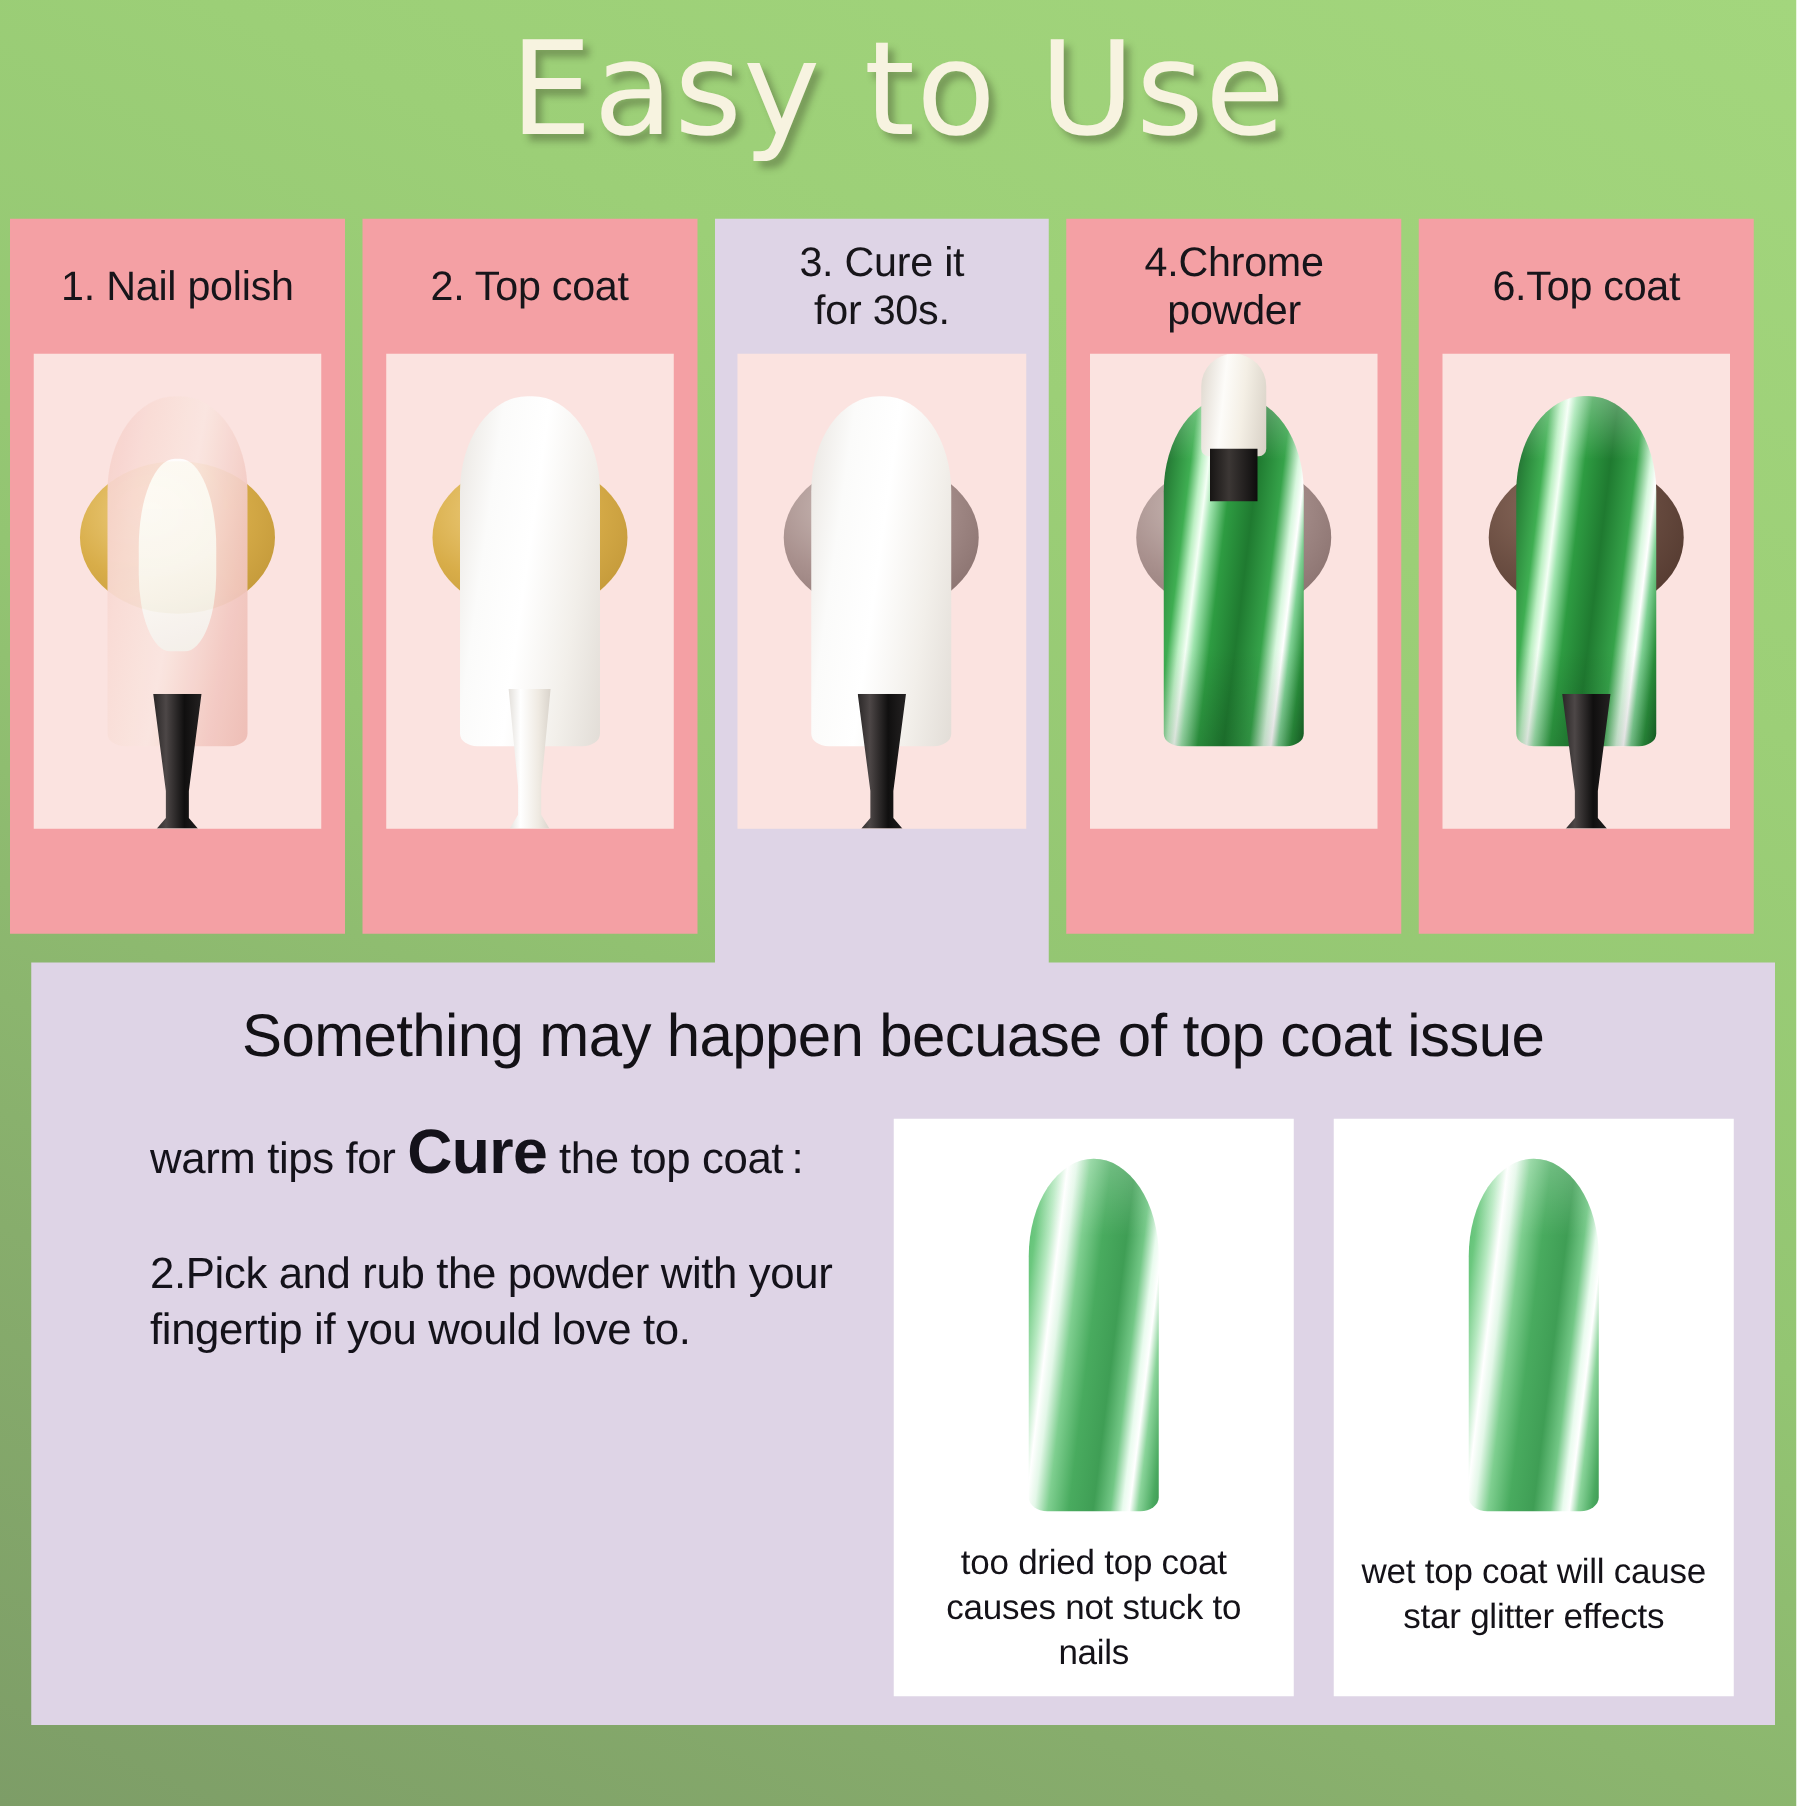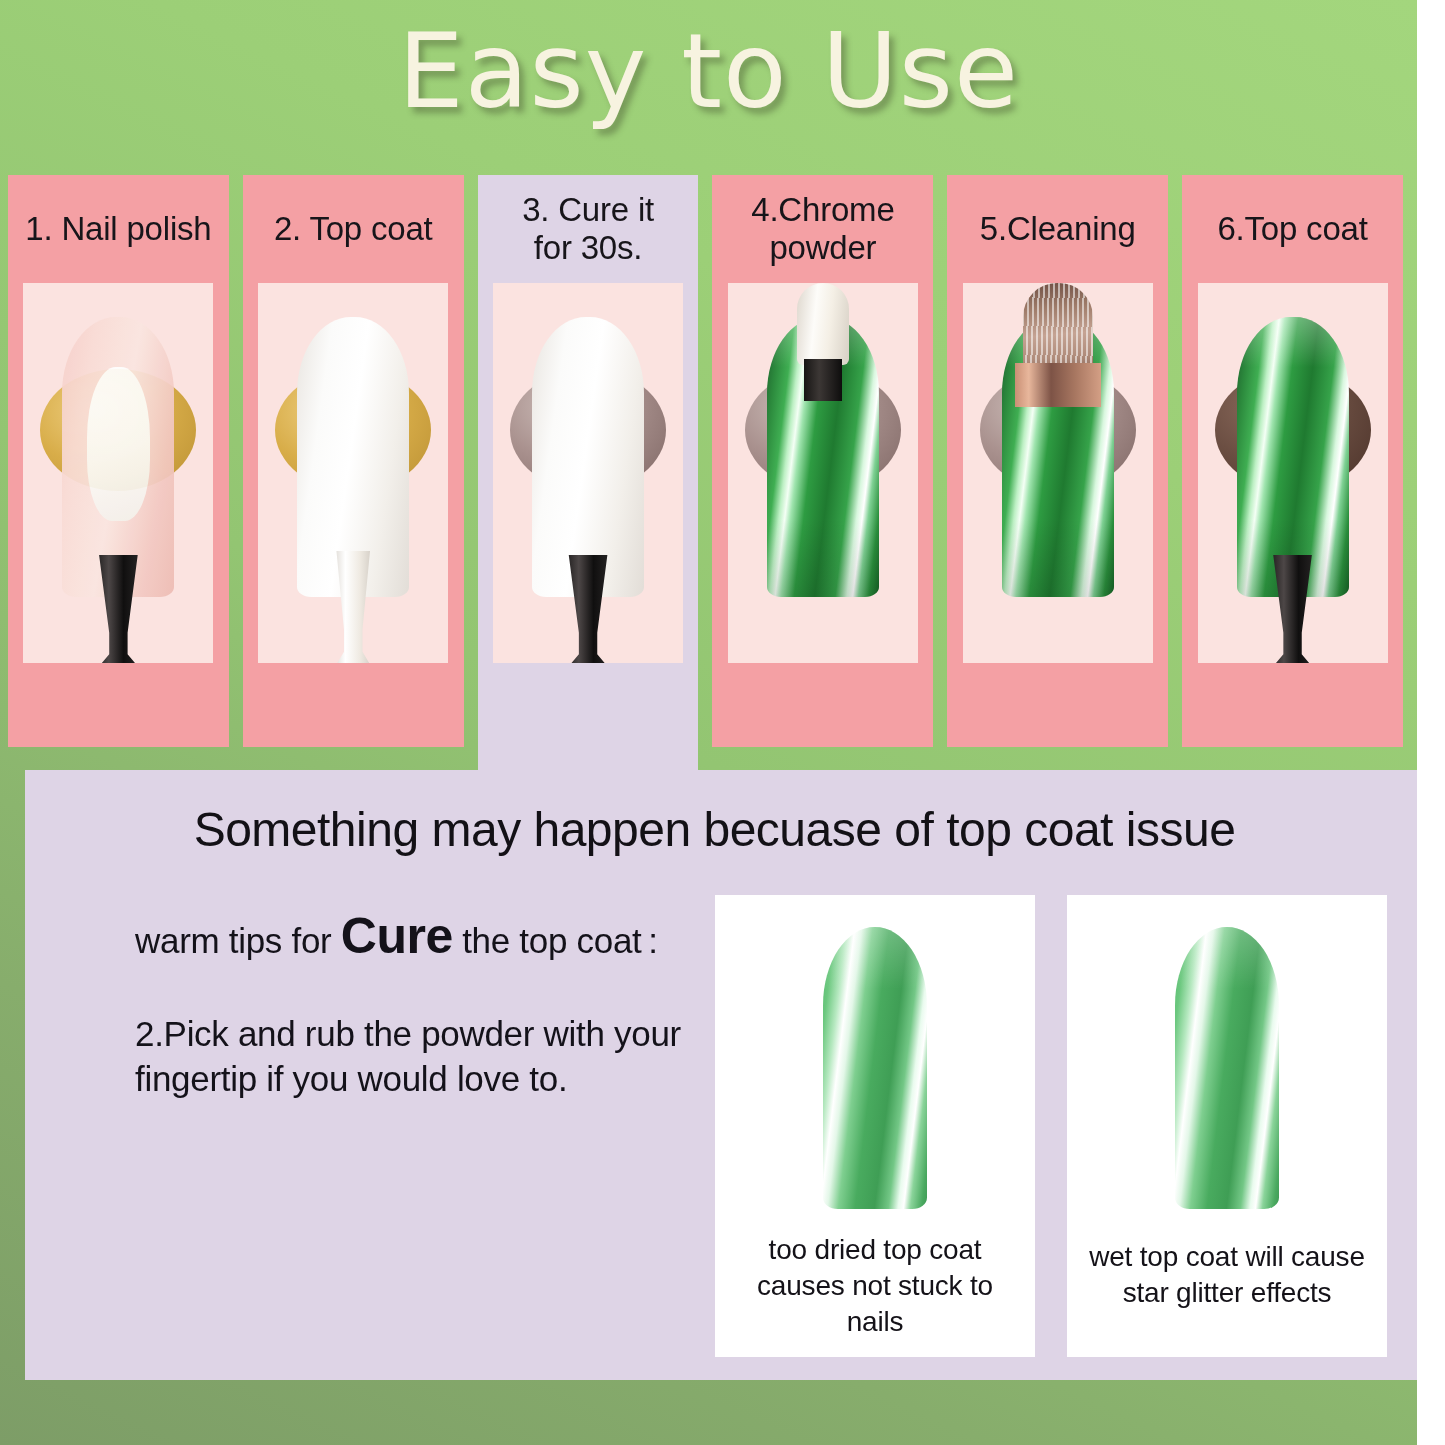--- a/index.html
+++ b/index.html
@@ -5,20 +5,21 @@
   html,body{margin:0;padding:0;}
   body{
     width:1445px;height:1445px;
     font-family:"Liberation Sans","DejaVu Sans",sans-serif;
     overflow:hidden;
   }
   #poster{
     position:relative;width:1417px;height:1445px;
     background:linear-gradient(205deg,#a3d67d 0%, #9ccf77 28%, #93c572 52%, #87ad6c 78%, #7d9d67 100%);
     overflow:hidden;
+    padding-left:20px;
   }
 
   
   .title{
     position:absolute;top:14px;left:0;width:100%;
     text-align:center;
     font-family:"DejaVu Sans","Liberation Sans",sans-serif;
     font-size:104px;font-weight:400;letter-spacing:1px;
     color:#f7f3e0;
     text-shadow:5px 6px 6px rgba(60,70,40,.40);
@@ -167,21 +168,21 @@
     line-height:1.1;
   }
   .panel-body{
     display:flex;margin-top:32px;padding:0 28px 0 40px;box-sizing:border-box;
     height:474px;
   }
   .tips{
     width:650px;flex:0 0 650px;padding-left:55px;box-sizing:border-box;
     color:#14121a;
   }
-  .tips p{margin:15px;font-size:35px;line-height:1.28;letter-spacing:-.3px;}
+  .tips p{margin:0;font-size:35px;line-height:1.28;letter-spacing:-.3px;}
   .tips .p-warm{margin-bottom:44px;}
   .tips .p-warm .cure{font-size:50px;font-weight:bold;letter-spacing:-.5px;}
   .tips .p-1{margin-bottom:40px;}
 
   .cards{
     flex:1 1 auto;display:flex;gap:32px;justify-content:flex-start;
     padding-top:6px;
   }
   .card{
     width:320px;background:#ffffff;
@@ -241,31 +242,20 @@
       <div class="step-photo">
         <div class="disc grey"></div>
         <div class="nail green"></div>
         <div class="tool sponge">
           <div class="tip"></div>
             <div class="handle"></div>
         </div>
       </div>
     </div>
 
-    <div class="step">
-      <div class="step-head">5.Cleaning</div>
-      <div class="step-photo">
-        <div class="disc grey"></div>
-        <div class="nail green"></div>
-        <div class="tool fluffy">
-          <div class="bristles"></div>
-            <div class="ferrule"></div>
-        </div>
-      </div>
-    </div>
 
     <div class="step">
       <div class="step-head">6.Top coat</div>
       <div class="step-photo">
         <div class="disc brown"></div>
         <div class="nail green"></div>
         <div class="tool brush-black"></div>
       </div>
     </div>
 

